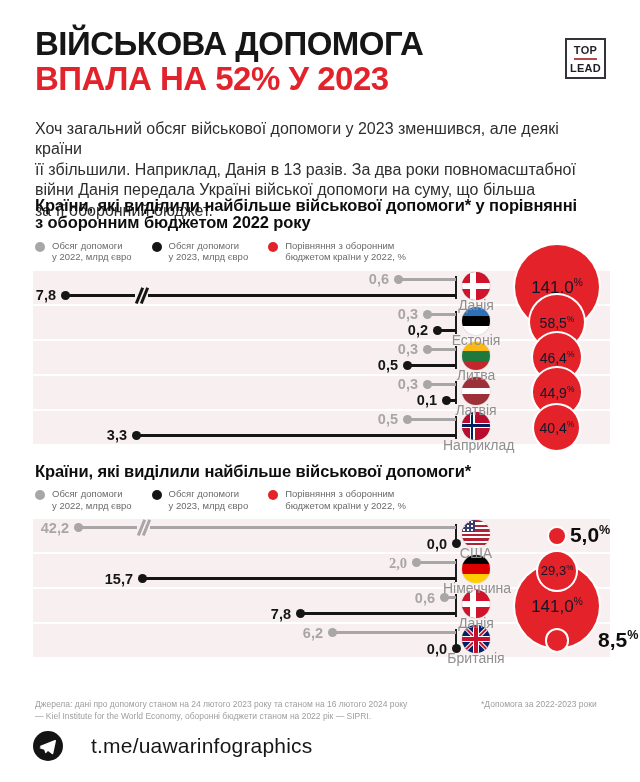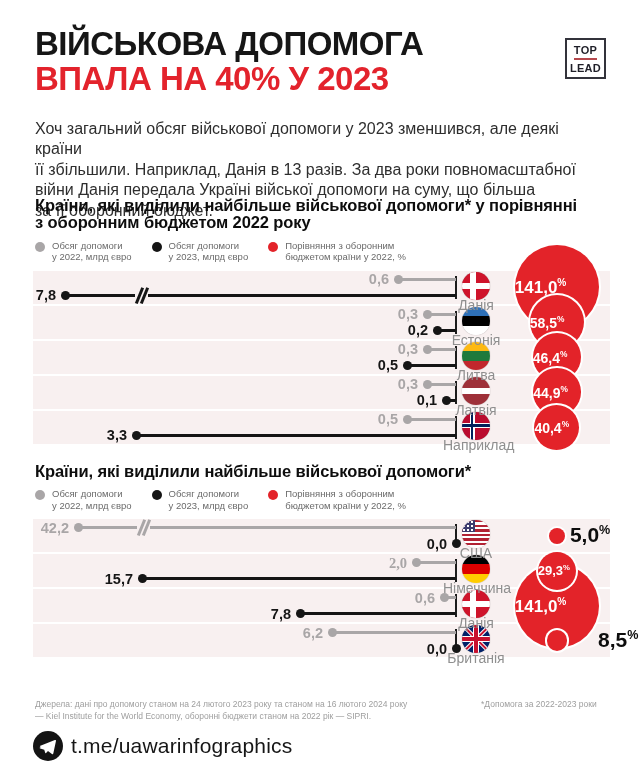--- a/index.html
+++ b/index.html
@@ -34,39 +34,39 @@
   .val{position:absolute;right:100%;margin-right:9px;top:50%;transform:translateY(-50%);font-size:14.5px;font-weight:700;white-space:nowrap;color:currentColor}
   .break{position:absolute;top:-6px;width:13px;height:15px;background:#f8f0f0}
   .break i{position:absolute;top:-1px;width:2.5px;height:17px;background:currentColor;transform:rotate(22deg)}
   .break i.s1{left:3px}
   .break i.s2{left:8px}
 
   .flag{position:absolute;left:429px;top:1px;width:28px;height:28px;border-radius:50%;overflow:hidden;box-shadow:0 0 1px rgba(0,0,0,.45);z-index:3;background:#ddd}
   .flag span{position:absolute;display:block}
   .country{position:absolute;left:410px;top:26px;width:66px;text-align:center;font-size:14px;color:#8f8f8f;z-index:4}
 
-  .circle{position:absolute;border-radius:50%;background:#e32329;box-shadow:0 0 0 2px #fff;display:flex;align-items:center;color:#ffffff;font-weight:700;text-align:center}
+  .circle{position:absolute;border-radius:50%;background:#e32329;box-shadow:0 0 0 2px #fff;display:flex;align-items:center;justify-content:center;color:#0f172a;font-weight:400;text-align:center}
   .circle .pct{line-height:1}
   .pct-out{position:absolute;top:16px;transform:translateY(-50%);font-size:21px;font-weight:800;color:#0d0d0d;white-space:nowrap;z-index:95}
   sup{font-size:60%}
 
   
   .sources{position:absolute;left:35px;top:699px;width:470px;font-size:8.5px;line-height:1.4;color:#9e9e9e;white-space:pre-line}
   .note{position:absolute;left:481px;top:699px;font-size:8.5px;color:#9e9e9e}
-  .tg{position:absolute;left:33px;top:731px;display:flex;align-items:center;gap:8px;cursor:pointer}
+  .tg{position:absolute;left:33px;top:731px;display:flex;align-items:center;gap:28px;cursor:pointer}
   .tg-text{font-size:21px;color:#161616;letter-spacing:.2px}
 </style>
 </head>
 <body>
 
 <div class="page">
 
   <div class="title-block">
     <div class="t1">ВІЙСЬКОВА ДОПОМОГА</div>
-    <div class="t2">ВПАЛА НА 40% У 2023</div>
+    <div class="t2">ВПАЛА НА 52% У 2023</div>
   </div>
 
   <div class="logo">
     <span>TOP</span>
     <span class="logo-div"></span>
     <span>LEAD</span>
   </div>
 
   <p class="intro">Хоч загальний обсяг військової допомоги у 2023 зменшився, але деякі країни
 її збільшили. Наприклад, Данія в 13 разів. За два роки повномасштабної

